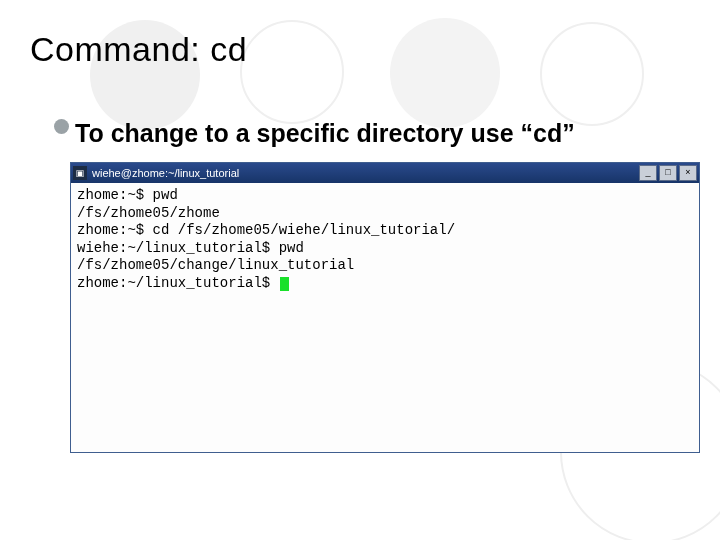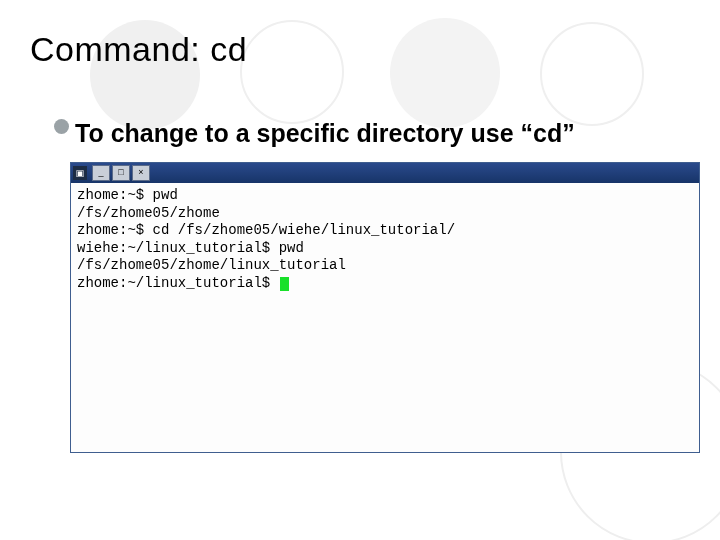--- a/index.html
+++ b/index.html
@@ -36,26 +36,27 @@
   <h1 class="title">Command: cd</h1>
 
   <div class="bullet-row">
     <span class="dot"></span>
     <span class="bullet-text">To change to a specific directory use “cd”</span>
   </div>
 
   <div class="term-window">
     <div class="titlebar">
       <span class="ticon">▣</span>
+      <span class="ttext">wiehe@zhome:~/linux_tutorial</span>
       <span class="winbtns">
         <span class="winbtn">_</span>
         <span class="winbtn">□</span>
         <span class="winbtn">×</span>
       </span>
     </div>
     <div class="term-body"><span>zhome:~$ pwd</span>
 <span>/fs/zhome05/zhome</span>
 <span>zhome:~$ cd /fs/zhome05/wiehe/linux_tutorial/</span>
 <span>wiehe:~/linux_tutorial$ pwd</span>
-<span>/fs/zhome05/zhome/linux_tutorial</span>
+<span>/fs/zhome05/change/linux_tutorial</span>
 <span>zhome:~/linux_tutorial$ </span><span class="cursor"></span></div>
   </div>
 </div>
 
 </body></html>

